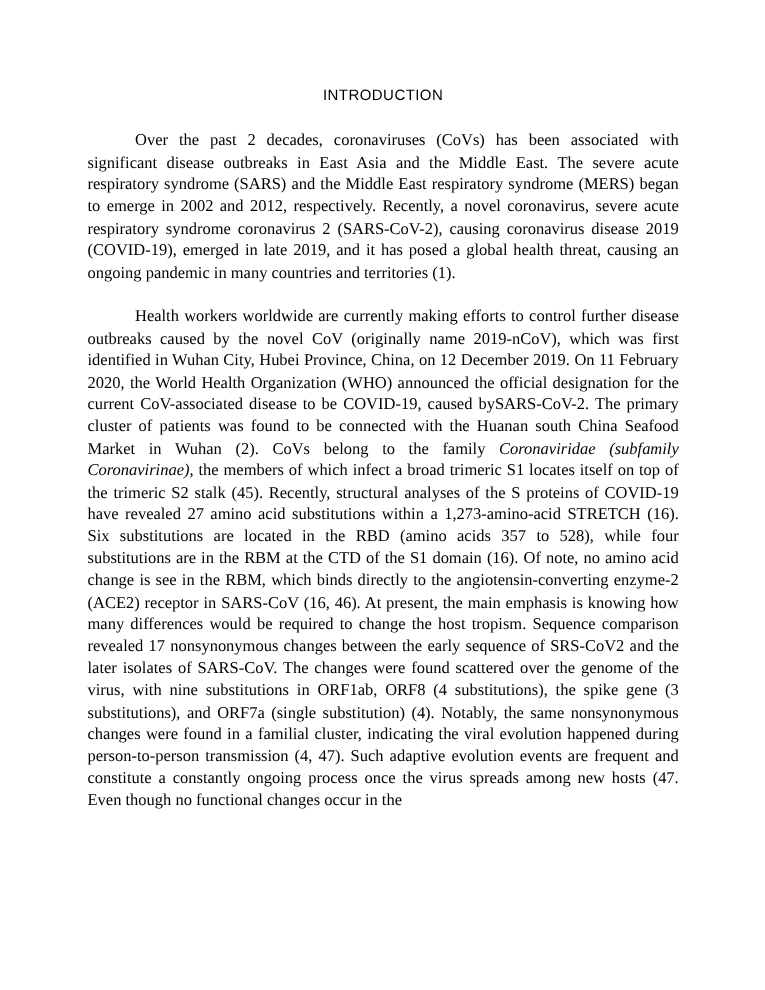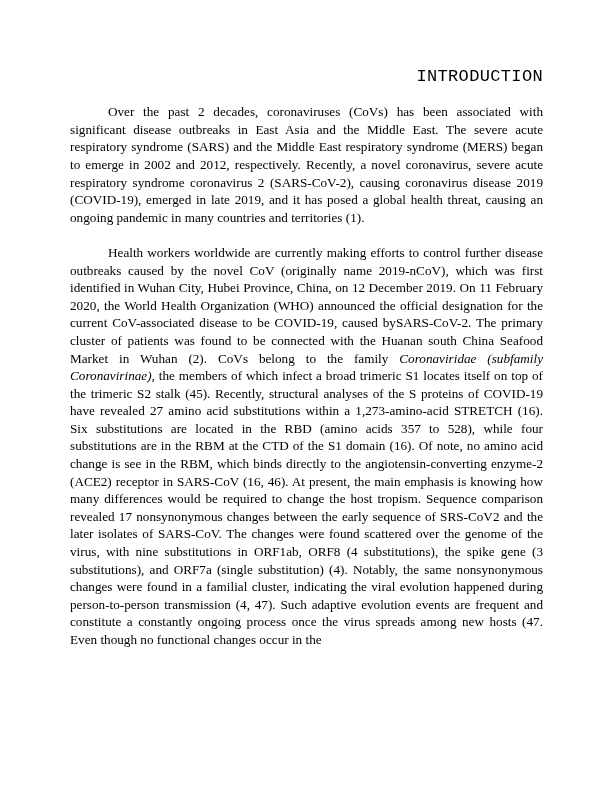--- a/index.html
+++ b/index.html
@@ -23,27 +23,27 @@
     top: 68px;
     width: 473px;
     font-family: "Liberation Serif", "DejaVu Serif", serif;
     font-size: 13.2px;
     line-height: 17.6px;
     color: #000000;
     -webkit-font-smoothing: antialiased;
   }
 
   .heading {
-    font-family: Liberation Mono, monospace;
-    font-size: 17px;
+    font-family: Liberation Sans, sans-serif;
+    font-size: 12px;
     line-height: 17.6px;
     letter-spacing: 0.35px;
     margin: 0 0 17.6px 0;
     font-weight: normal;
-    text-align: right;
+    text-align: center;
   }
 
   .para {
     margin: 0 0 17.6px 0;
     text-indent: 38px;
     text-align: justify;
     text-justify: inter-word;
     hyphens: none;
   }
 

